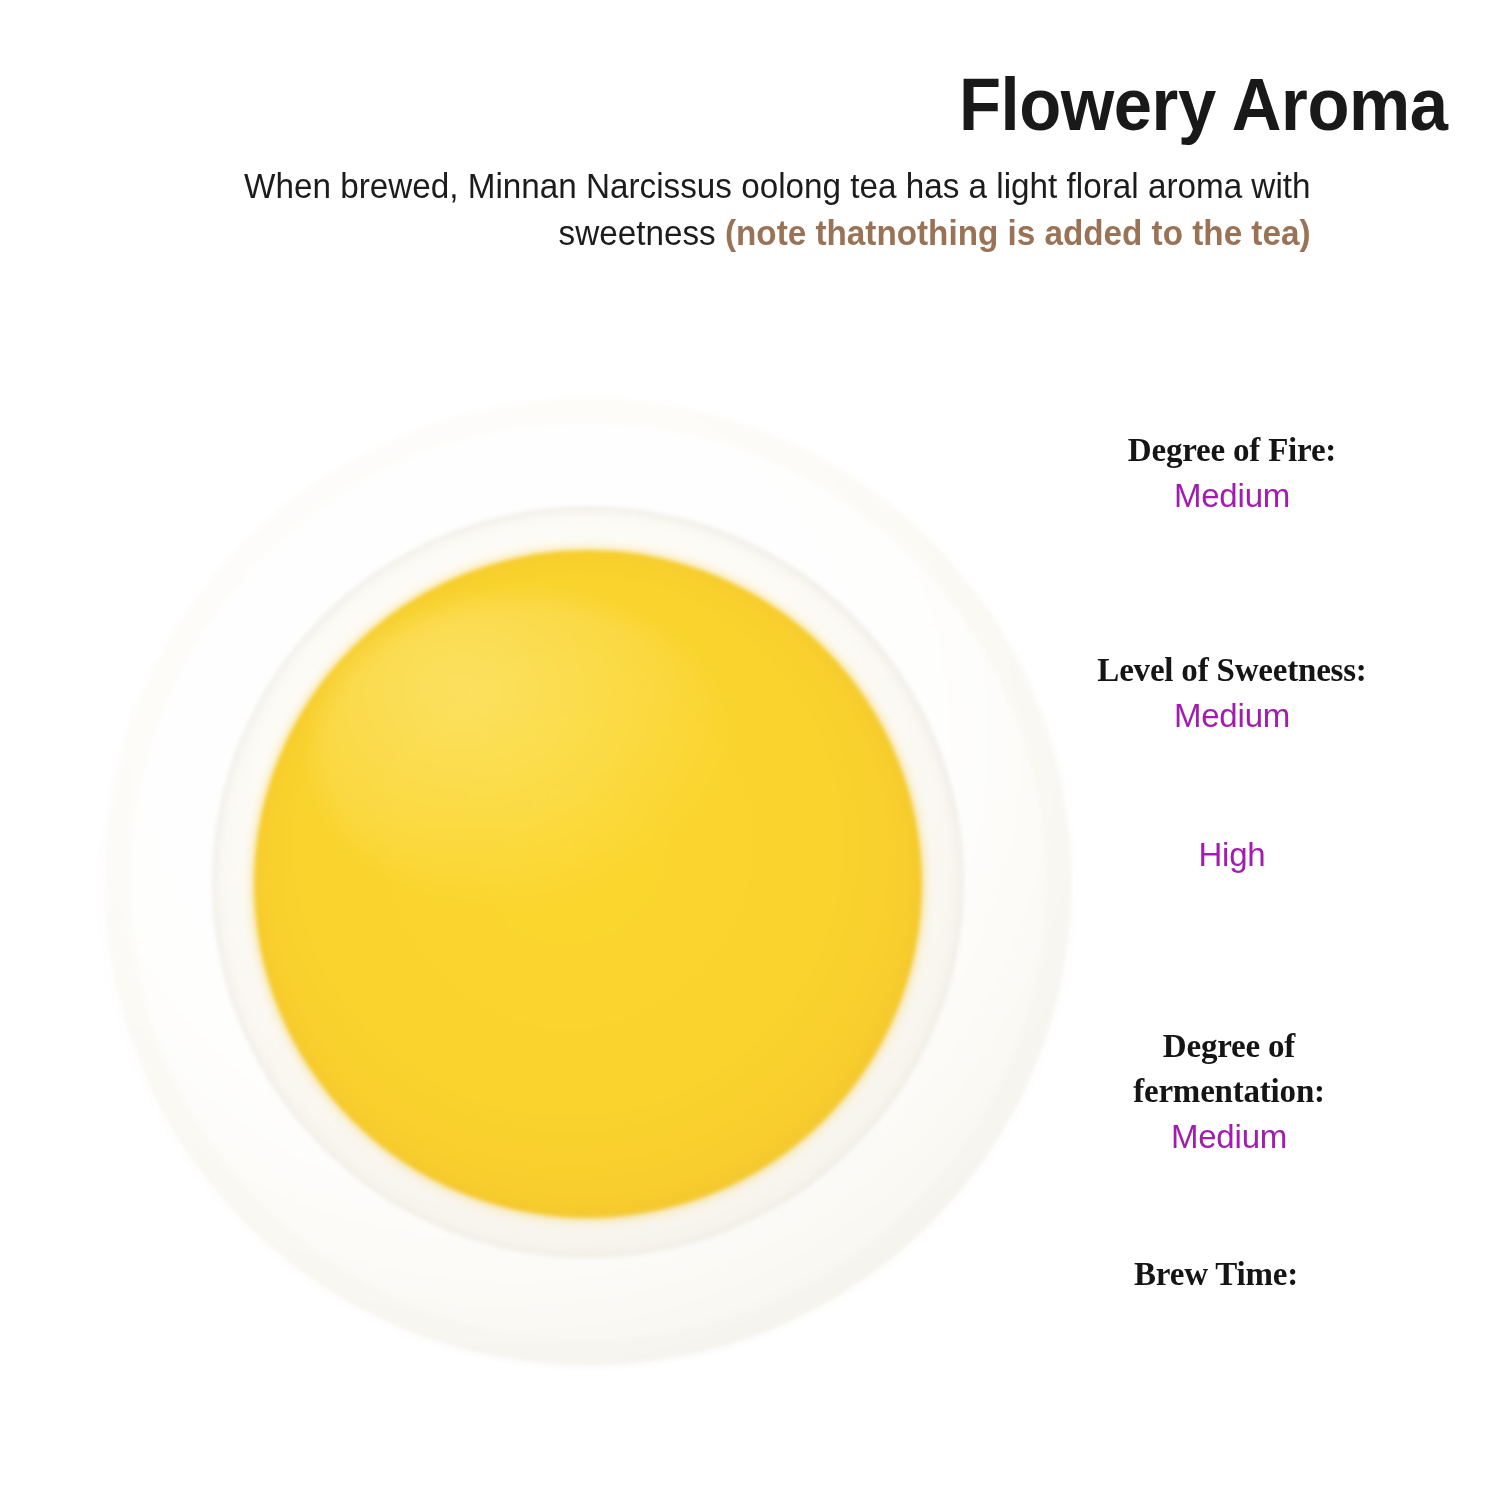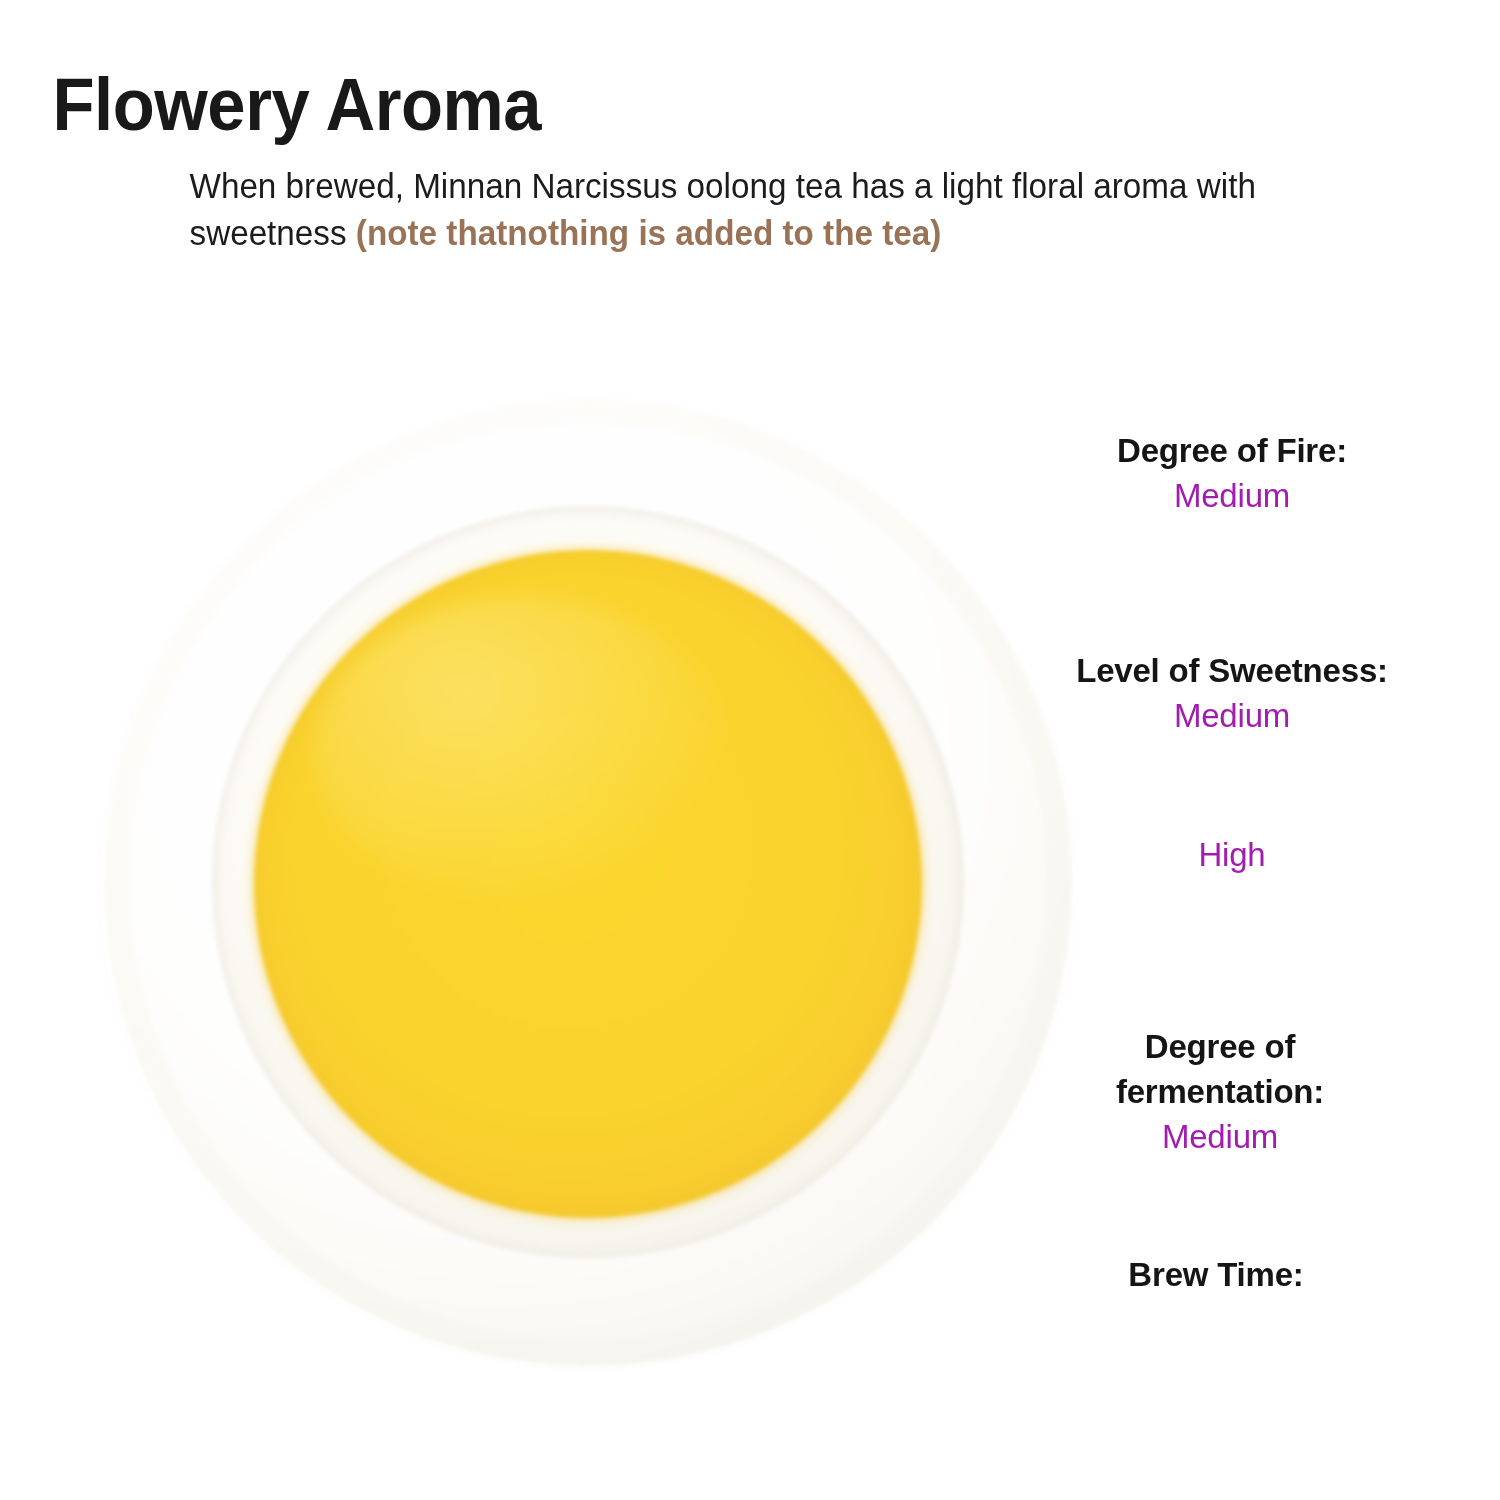--- a/index.html
+++ b/index.html
@@ -20,21 +20,21 @@
     background: #ffffff;
     overflow: hidden;
   }
 
   
   .header {
     position: absolute;
     left: 0;
     top: 0;
     width: 1500px;
-    text-align: left;
+    text-align: right;
   }
 
   .page-title {
     margin: 0;
     padding-top: 62px;
     font-family: "Liberation Sans", sans-serif;
     font-weight: 700;
     font-size: 74px;
     line-height: 86px;
     letter-spacing: -0.5px;
@@ -198,42 +198,42 @@
     top: 404px;
     width: 360px;
     text-align: center;
   }
 
   .attr {
     margin: 0 0 0 0;
   }
 
   .attr-label {
-    font-family: Liberation Sans, sans-serif;
+    font-family: Liberation Serif, serif;
     font-weight: 700;
     font-size: 33px;
     line-height: 45px;
     color: #151515;
     letter-spacing: -0.2px;
     white-space: pre-line;
   }
 
   .attr-value {
     font-family: "Liberation Sans", sans-serif;
     font-weight: 400;
     font-size: 33px;
     line-height: 45px;
     color: #a21caf;
     letter-spacing: -0.2px;
   }
 
   .attr-0 { position: absolute; top: 24px;   right: 0; width: 360px; }
   .attr-1 { position: absolute; top: 244px;  right: 0; width: 360px; }
   .attr-2 { position: absolute; top: 428px;  right: 0; width: 360px; }
-  .attr-3 { position: absolute; top: 620px;  right: 12px; width: 360px; }
+  .attr-3 { position: absolute; top: 620px;  right: 3px; width: 360px; }
   .attr-4 { position: absolute; top: 848px;  right: 16px; width: 360px; }
 </style>
 </head>
 <body>
 
 <div id="page">
 
   <div class="header">
     <h1 class="page-title">Flowery Aroma</h1>
 

